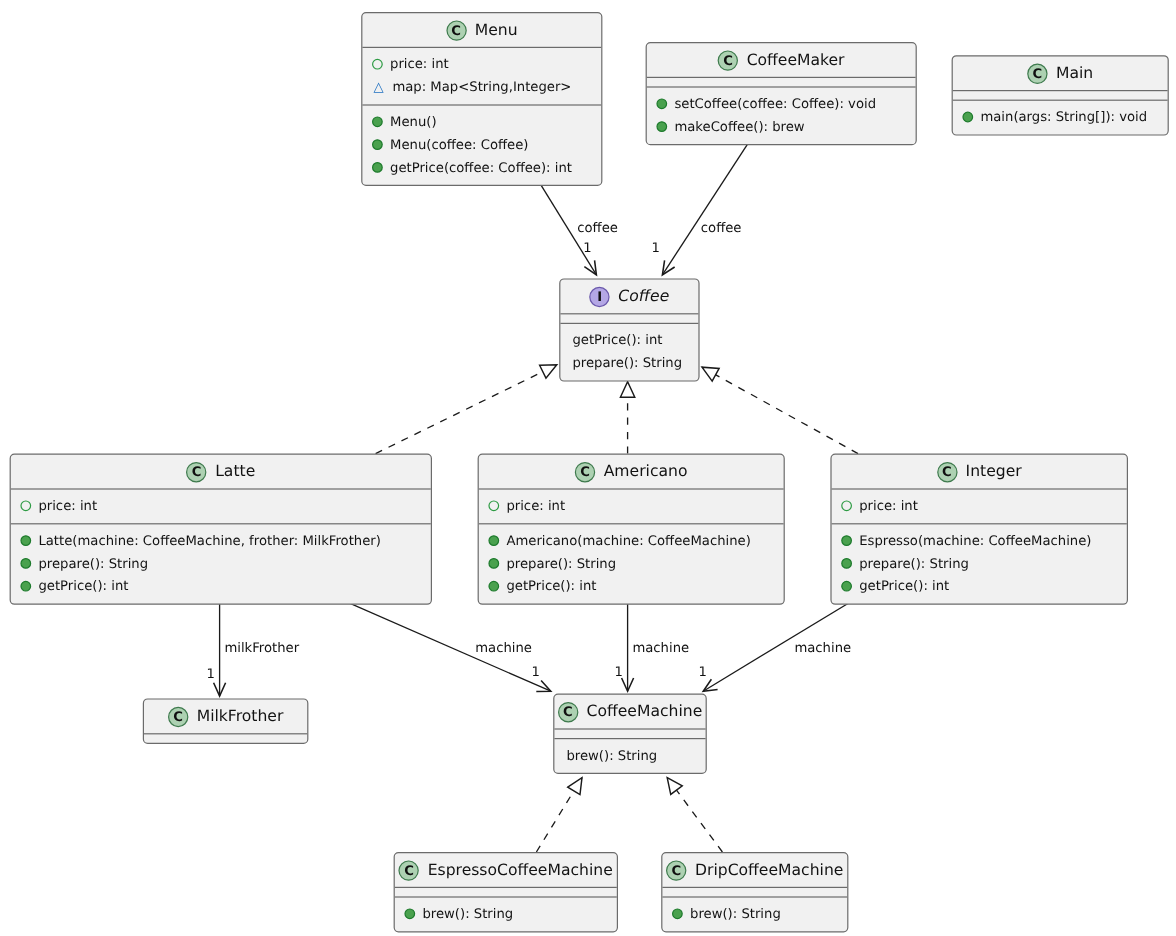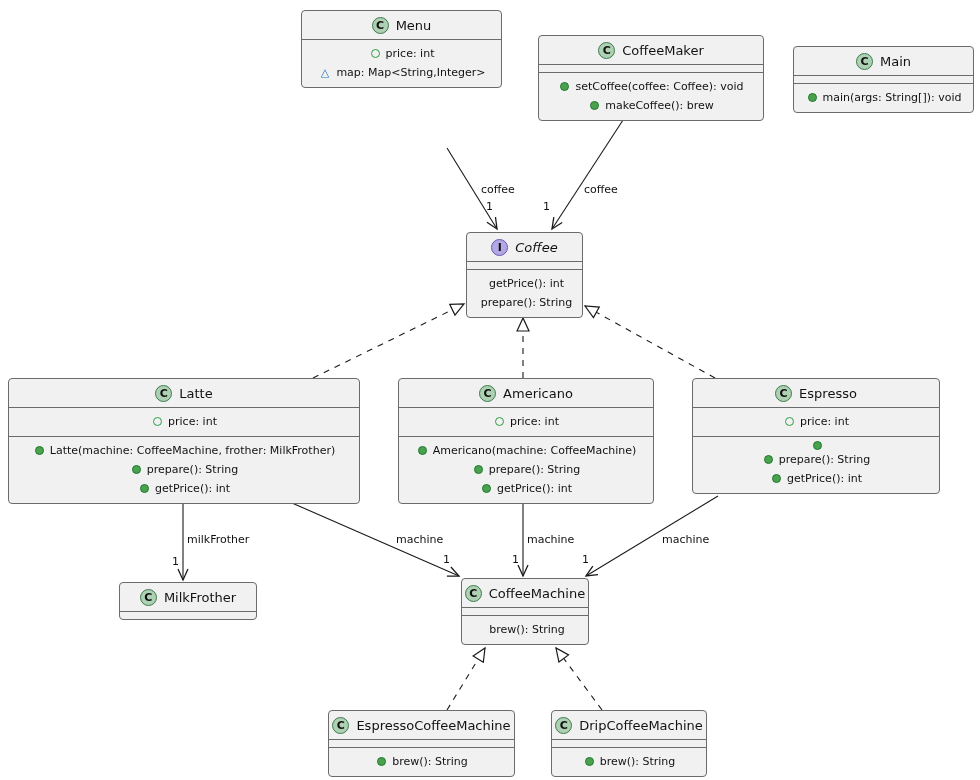--- a/index.html
+++ b/index.html
@@ -24,21 +24,21 @@
     display:flex; align-items:center; justify-content:center;
     font-size:11px; font-weight:bold; color:#101010; box-sizing:border-box;
   }
   .spot.c { background:#ADD1B2; border:1px solid #3e7a4d; }
   .spot.i { background:#B4A7E5; border:1px solid #6a58ab; }
   .comp { border-bottom:1px solid #6b6b6b; padding:4px 6px 5px 6px; }
   .comp:last-child { border-bottom:none; }
   .comp.empty { height:7px; padding:0; }
   .member {
     display:flex; align-items:center; gap:6px;
-    font-size:11px; line-height:19px; white-space:nowrap; padding-left:2px;justify-content:center;
+    font-size:11px; line-height:19px; white-space:nowrap; padding-left:2px;
   }
   .member.plain { padding-left:4px; }
   .member.static .mtext { }
   .ic { flex:none; box-sizing:border-box; }
   .ic.pub-method { width:9px; height:9px; border-radius:50%; background:#4aa14e; border:1px solid #1d7a2c; }
   .ic.field-circ { width:9px; height:9px; border-radius:50%; background:transparent; border:1px solid #2e9b44; }
   .ic.field-tri  { width:11px; height:11px; font-size:11px; line-height:11px; color:#1d6fc0; text-align:center; }
   .edge-label {
     position:absolute; z-index:3; font-size:11px; color:#111111; white-space:nowrap;
   }
@@ -93,20 +93,34 @@
     <div class="comp">
       <div class="member">
           <span class="ic field-circ"></span>
           <span class="mtext">price: int</span>
         </div>
       <div class="member">
           <span class="ic field-tri">△</span>
           <span class="mtext">map: Map&lt;String,Integer&gt;</span>
         </div>
     </div>
+    <div class="comp">
+      <div class="member">
+          <span class="ic pub-method"></span>
+          <span class="mtext">Menu()</span>
+        </div>
+      <div class="member">
+          <span class="ic pub-method"></span>
+          <span class="mtext">Menu(coffee: Coffee)</span>
+        </div>
+      <div class="member">
+          <span class="ic pub-method"></span>
+          <span class="mtext">getPrice(coffee: Coffee): int</span>
+        </div>
+    </div>
   </div>
 
   <div class="uml-class" style="left:538px; top:35px; width:226px;">
     <div class="uml-title">
       <span class="spot c">C</span>
       <span class="cls-name">CoffeeMaker</span>
     </div>
     <div class="comp empty"></div>
     <div class="comp">
       <div class="member">
@@ -200,31 +214,32 @@
       <div class="member">
           <span class="ic pub-method"></span>
           <span class="mtext">getPrice(): int</span>
         </div>
     </div>
   </div>
 
   <div class="uml-class" style="left:692px; top:378px; width:248px;">
     <div class="uml-title">
       <span class="spot c">C</span>
-      <span class="cls-name">Espresso</span>
-    </div>
-    <div class="comp">
-      <div class="member">
-          <span class="ic field-circ"></span>
-          <span class="mtext">price: int</span>
-        </div>
-    </div>
-    <div class="comp">
-      <div class="member">
-          <span class="ic pub-method"></span>
+      <span class="cls-name">Integer</span>
+    </div>
+    <div class="comp">
+      <div class="member">
+          <span class="ic field-circ"></span>
+          <span class="mtext">price: int</span>
+        </div>
+    </div>
+    <div class="comp">
+      <div class="member">
+          <span class="ic pub-method"></span>
+          <span class="mtext">Espresso(machine: CoffeeMachine)</span>
         </div>
       <div class="member">
           <span class="ic pub-method"></span>
           <span class="mtext">prepare(): String</span>
         </div>
       <div class="member">
           <span class="ic pub-method"></span>
           <span class="mtext">getPrice(): int</span>
         </div>
     </div>

